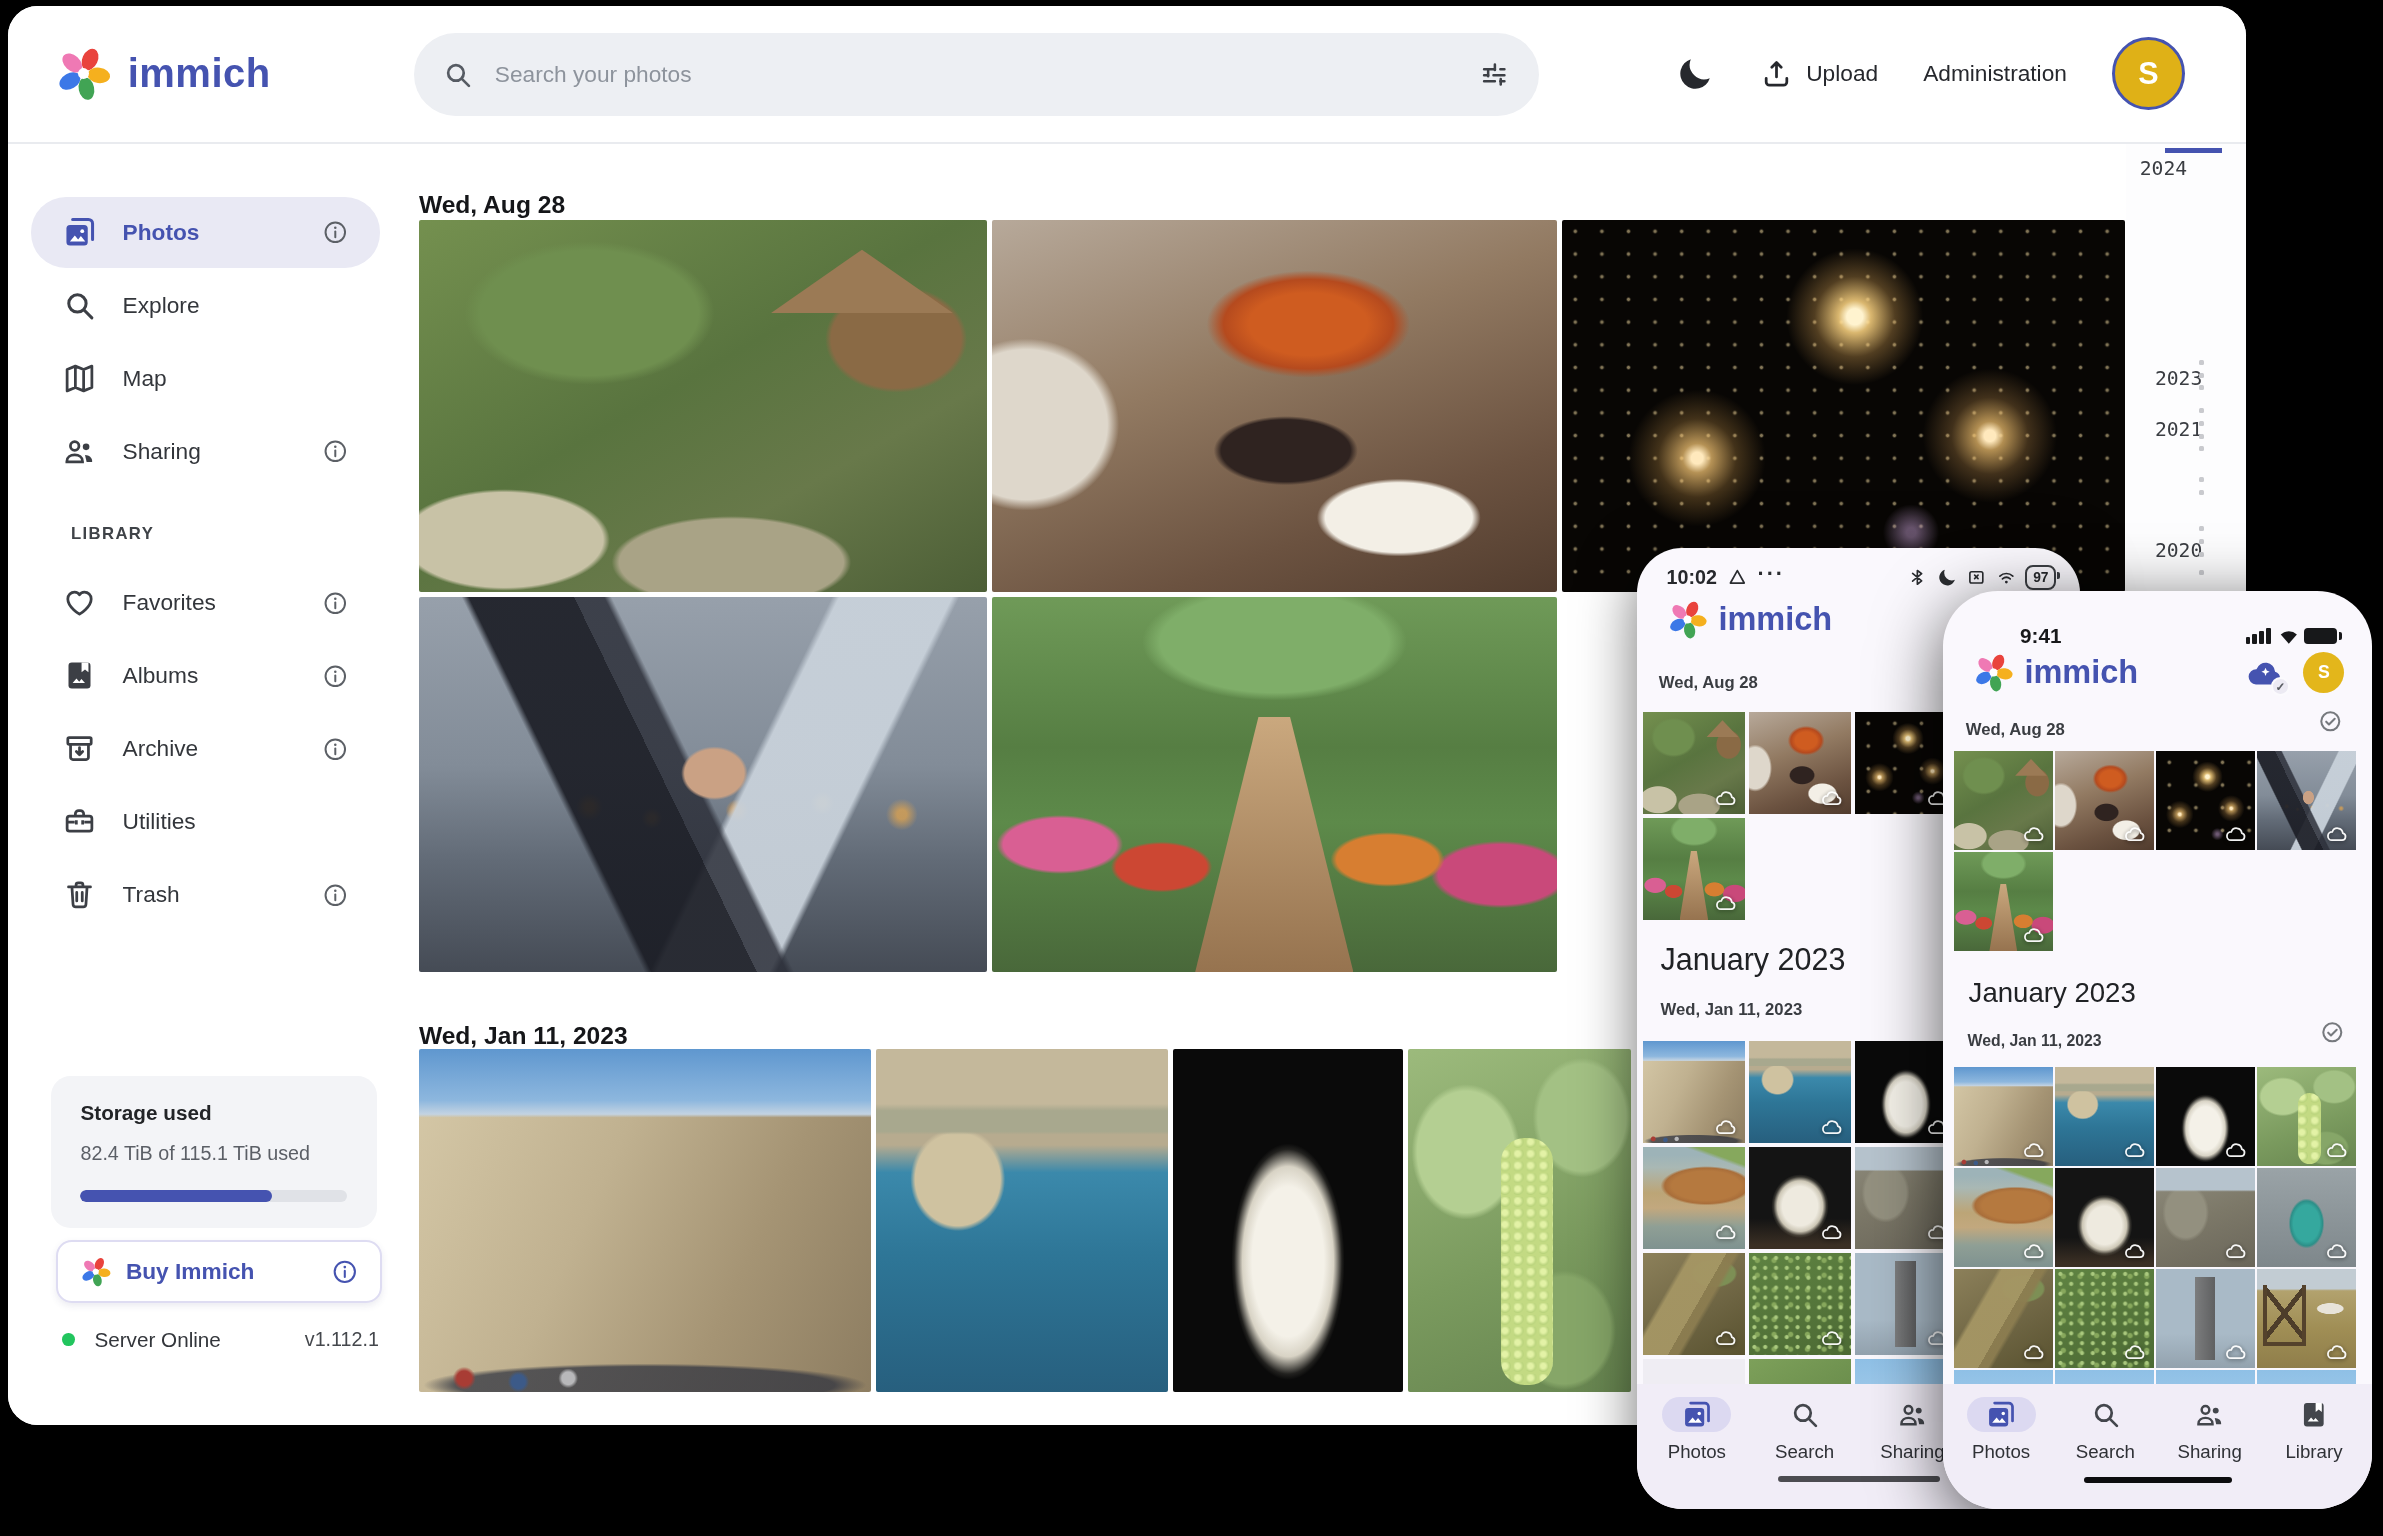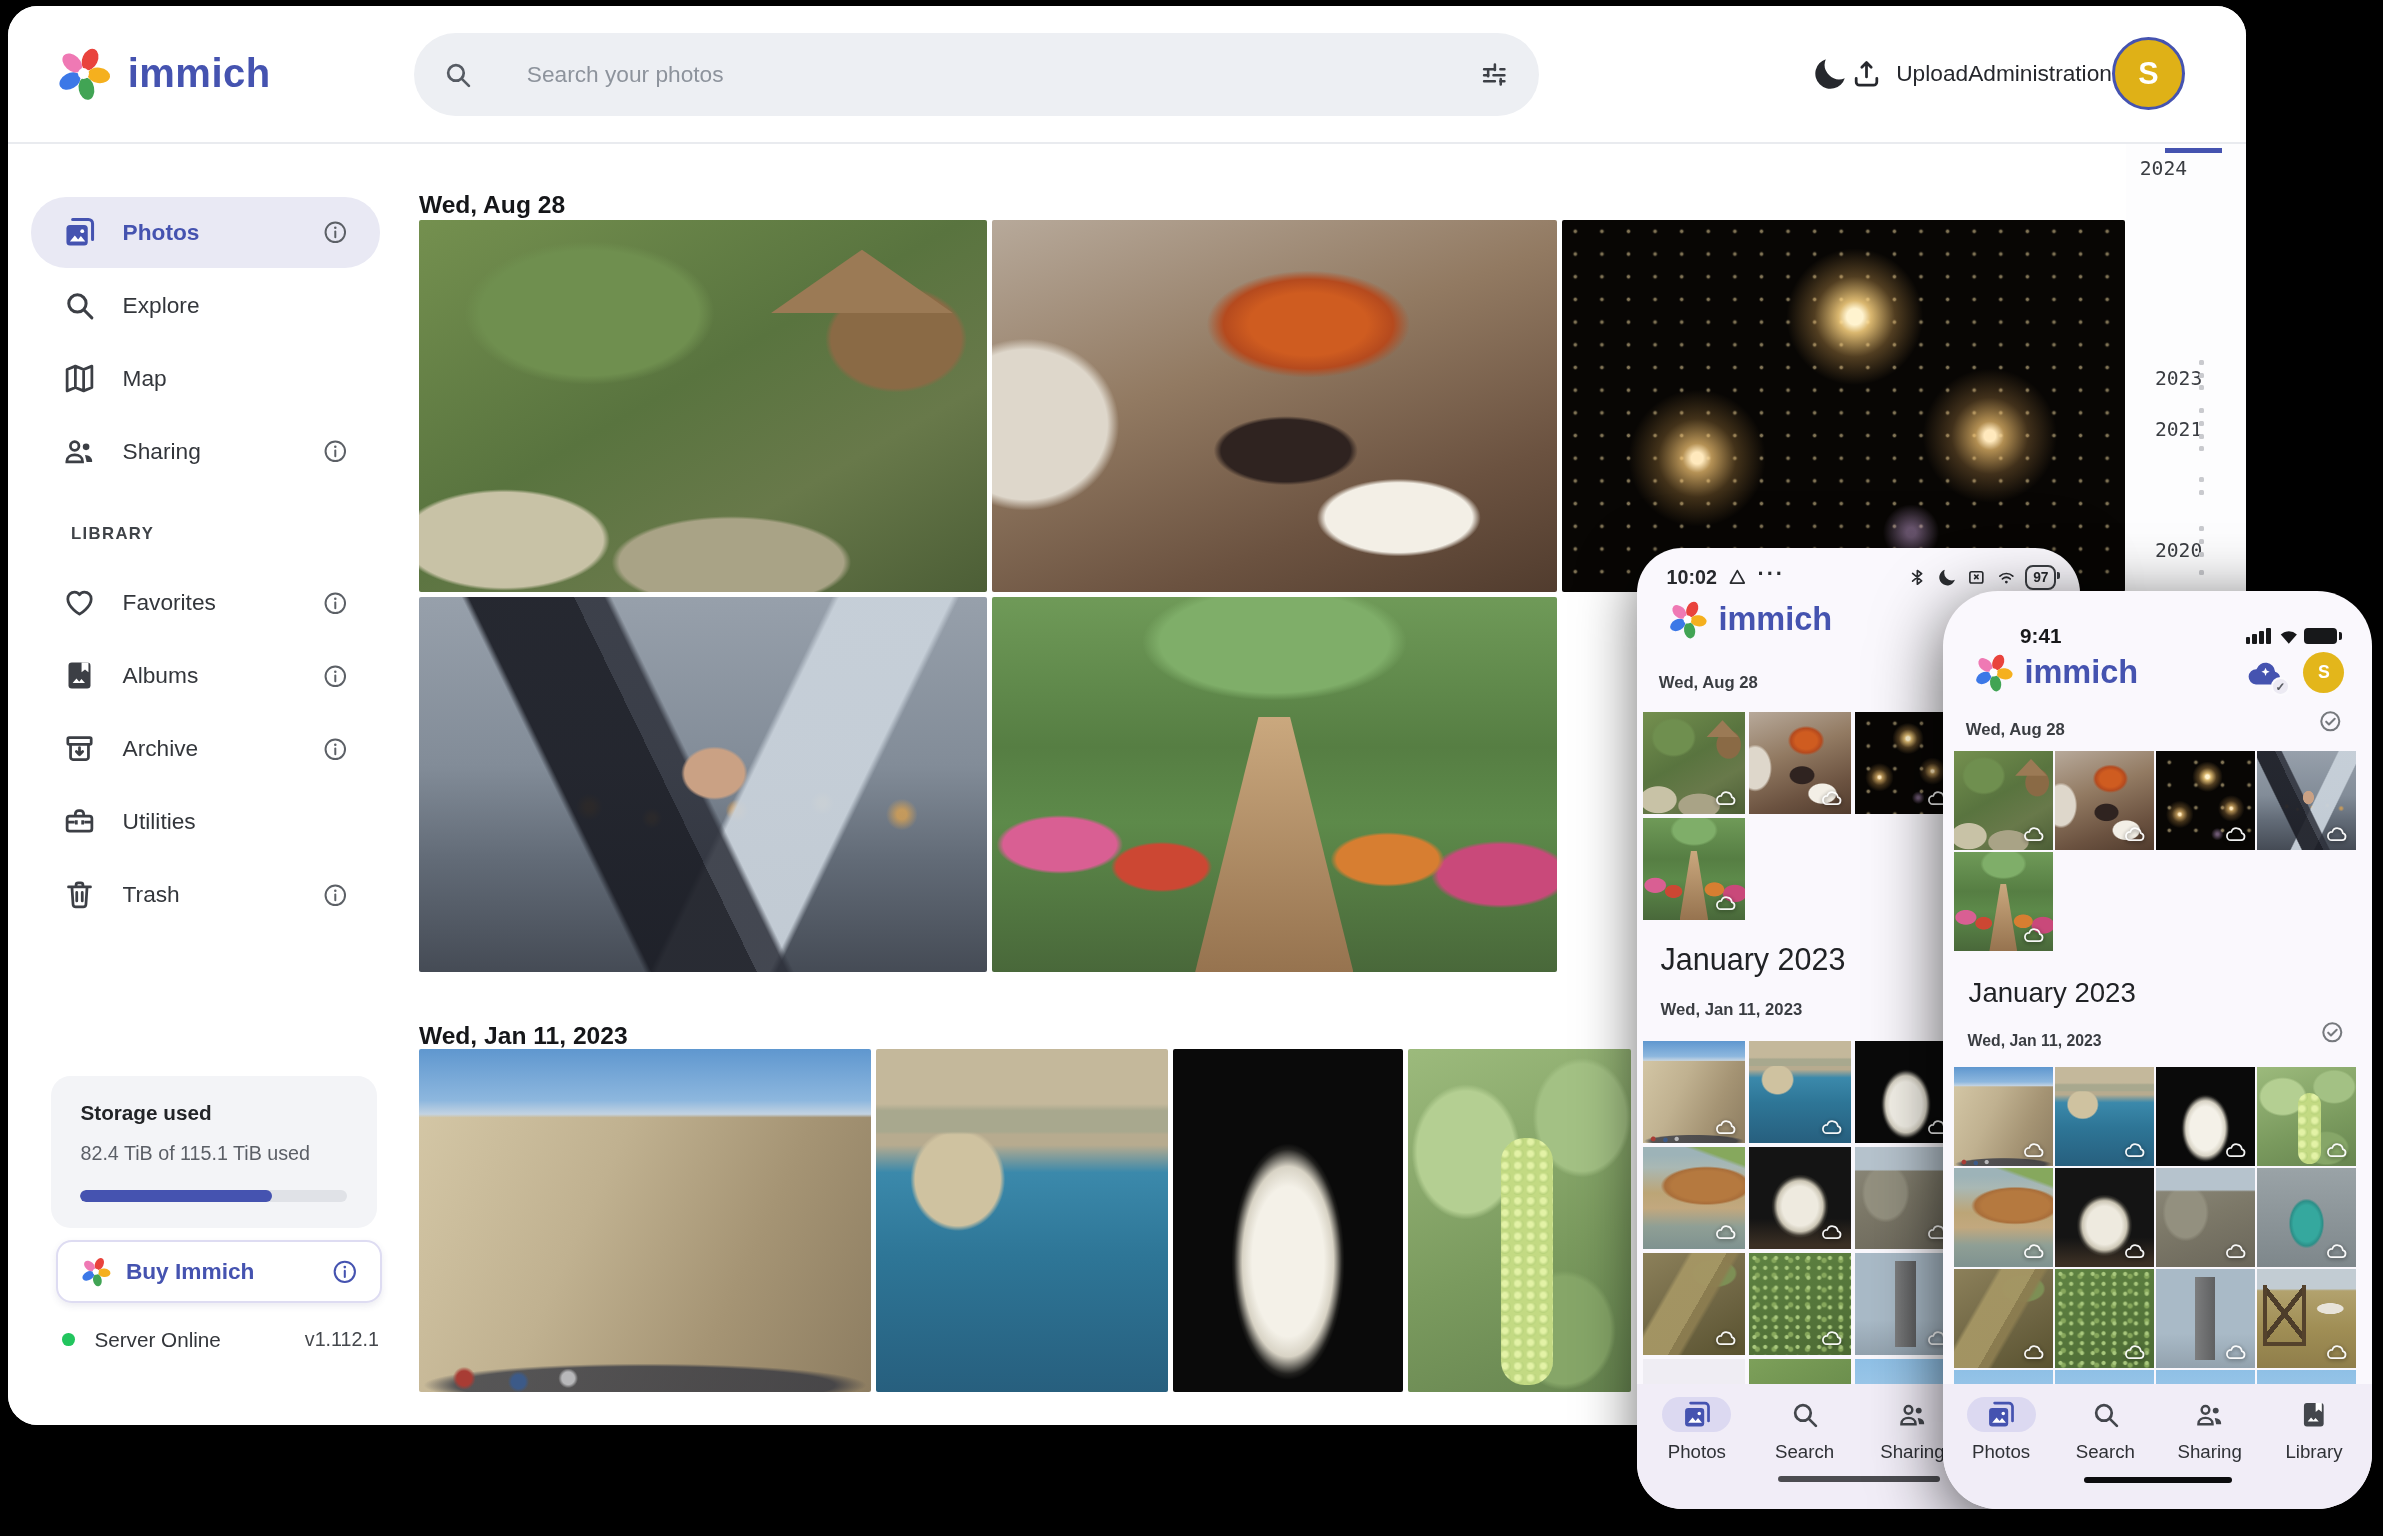--- a/index.html
+++ b/index.html
@@ -9,24 +9,24 @@
   
   .desktop{position:absolute;left:7.9px;top:5.9px;width:2238px;height:1419px;background:#fff;
     border-radius:29.6px;overflow:hidden;box-shadow:0 0 49px rgba(0,0,0,.45);}
   .topbar{position:absolute;top:0;left:0;right:0;height:136px;background:#fff;border-bottom:2px solid #e9ebef;z-index:3;}
   .brand{position:absolute;left:47px;top:0;height:136px;display:flex;align-items:center;gap:15.8px;}
   .brand .flower{width:57px;height:57px;}
   .brand-name{font-size:40px;font-weight:700;color:#4553b0;letter-spacing:0.5px;}
   .searchbar{position:absolute;left:406px;top:27.6px;width:1125px;height:83px;background:#edeff3;border-radius:43px;
     display:flex;align-items:center;gap:19.7px;padding:0 29.6px;box-sizing:border-box;}
   .searchbar .sicon{width:29.6px;height:29.6px;color:#565b63;flex:none;}
-  .searchinput{flex:1;border:0;background:transparent;outline:none;font-size:22.7px;color:#0f766e;font-family:inherit;margin-left:32px;}
+  .searchinput{flex:1;border:0;background:transparent;outline:none;font-size:22.7px;color:#0f766e;font-family:inherit;}
   .searchinput::placeholder{color:#8d939c;}
   .tuneicon{width:30.5px;height:30.5px;color:#3d4046;flex:none;}
-  .actions{position:absolute;right:61px;top:0;height:136px;display:flex;align-items:center;z-index:4;justify-content:flex-end;}
+  .actions{position:absolute;right:61px;top:0;height:136px;display:flex;align-items:center;gap:45px;z-index:4;justify-content:flex-end;}
   .iconbtn{width:39px;height:39px;color:#26282d;}
   .txtbtn{display:flex;align-items:center;gap:12.8px;font-size:22.7px;font-weight:500;color:#26282d;cursor:pointer;}
   .txtbtn .up-ic{width:33px;height:33px;}
   .avatar{width:73px;height:73px;border-radius:50%;background:#dfb117;border:3.9px solid #4553b0;box-sizing:border-box;
     color:#fff;font-weight:700;font-size:30.5px;display:flex;align-items:center;justify-content:center;}
 
   
   .sidebar{position:absolute;left:0;top:138px;bottom:0;width:386px;background:#fff;z-index:2;}
   .side-list{padding-top:51px;}
   .side-item{height:71px;margin:2px 13.8px 2px 23.6px;border-radius:35px;display:flex;align-items:center;

